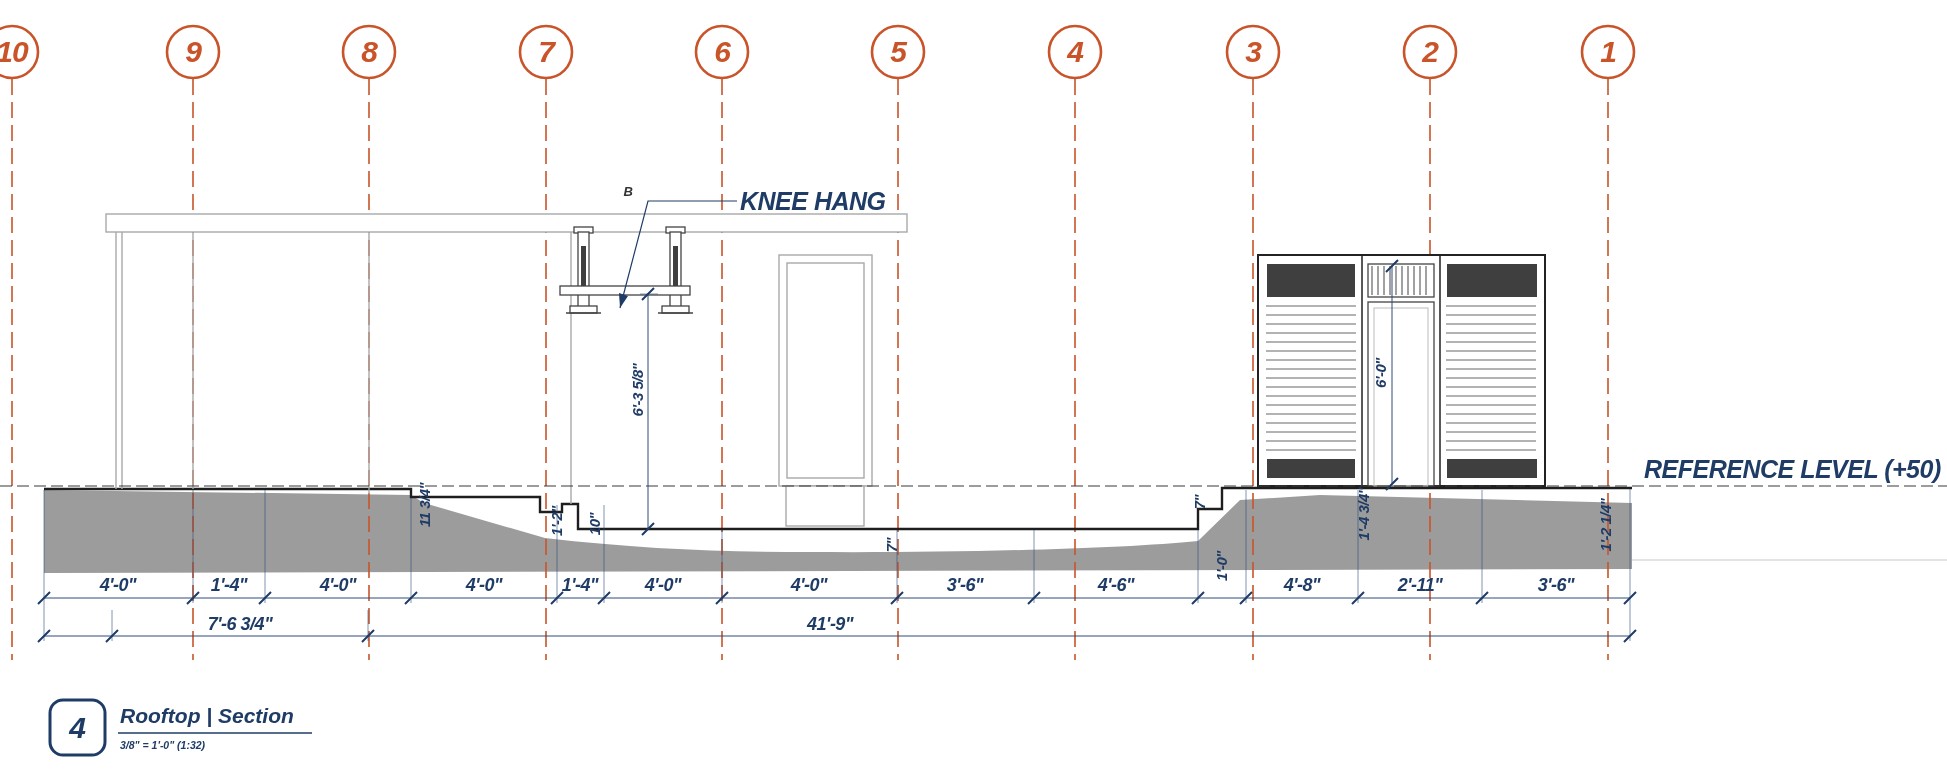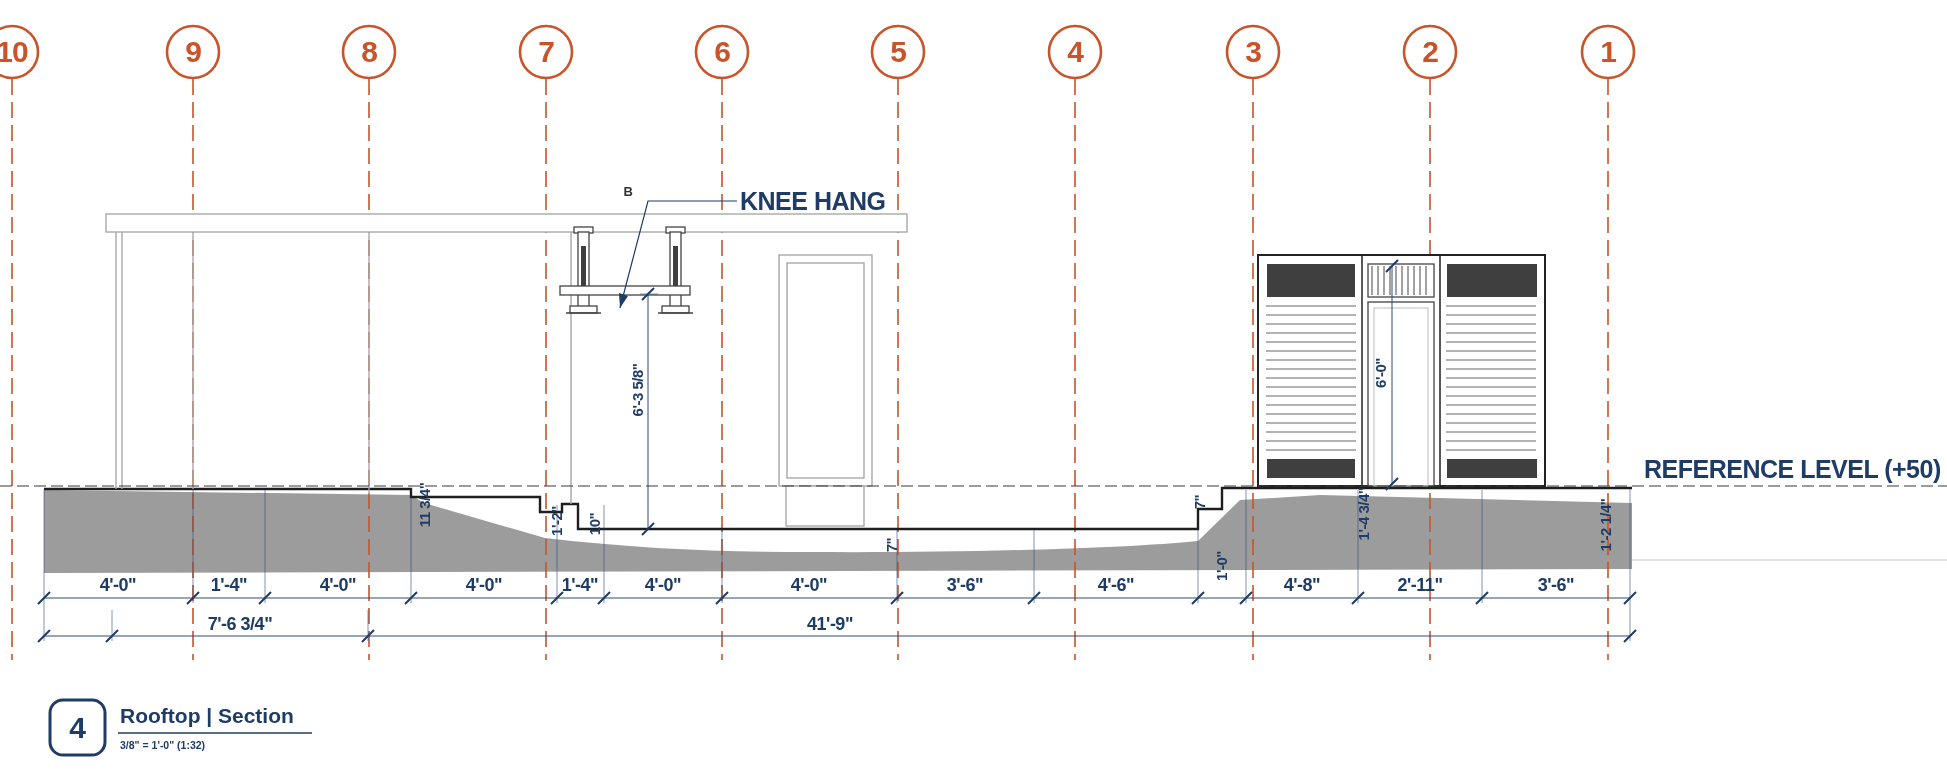--- a/index.html
+++ b/index.html
@@ -1,17 +1,17 @@
 <!DOCTYPE html>
 <html><head>
 <meta charset="utf-8">
 <style>
   html,body { margin:0; padding:0; background:#ffffff; }
   .canvas { position:relative; width:1947px; height:780px; background:#fff;
-            font-family:"Liberation Sans","DejaVu Sans",sans-serif; overflow:hidden; }
+            font-family:"Liberation Sans","DejaVu Sans",sans-serif; overflow:hidden;font-style:italic; }
   svg { display:block; }
   svg text { font-family:"Liberation Sans","DejaVu Sans",sans-serif; }
 
   .t-grid   { fill:#C9542A; font-weight:bold; font-size:30px; letter-spacing:-1px; }
   .t-ann    { fill:#1F3C66; font-weight:bold; font-size:25px; letter-spacing:-0.5px; }
   .t-dim    { fill:#1F3C66; font-weight:bold; font-size:18px; letter-spacing:-0.5px; }
   .t-dim-sm { fill:#1F3C66; font-weight:bold; font-size:15px; letter-spacing:-0.5px; }
   .t-title  { fill:#1F3C66; font-weight:bold; font-size:21px; }
   .t-scale  { fill:#1F3C66; font-weight:bold; font-size:10.5px; }
   .t-num4   { fill:#1F3C66; font-weight:bold; font-size:30px; }

